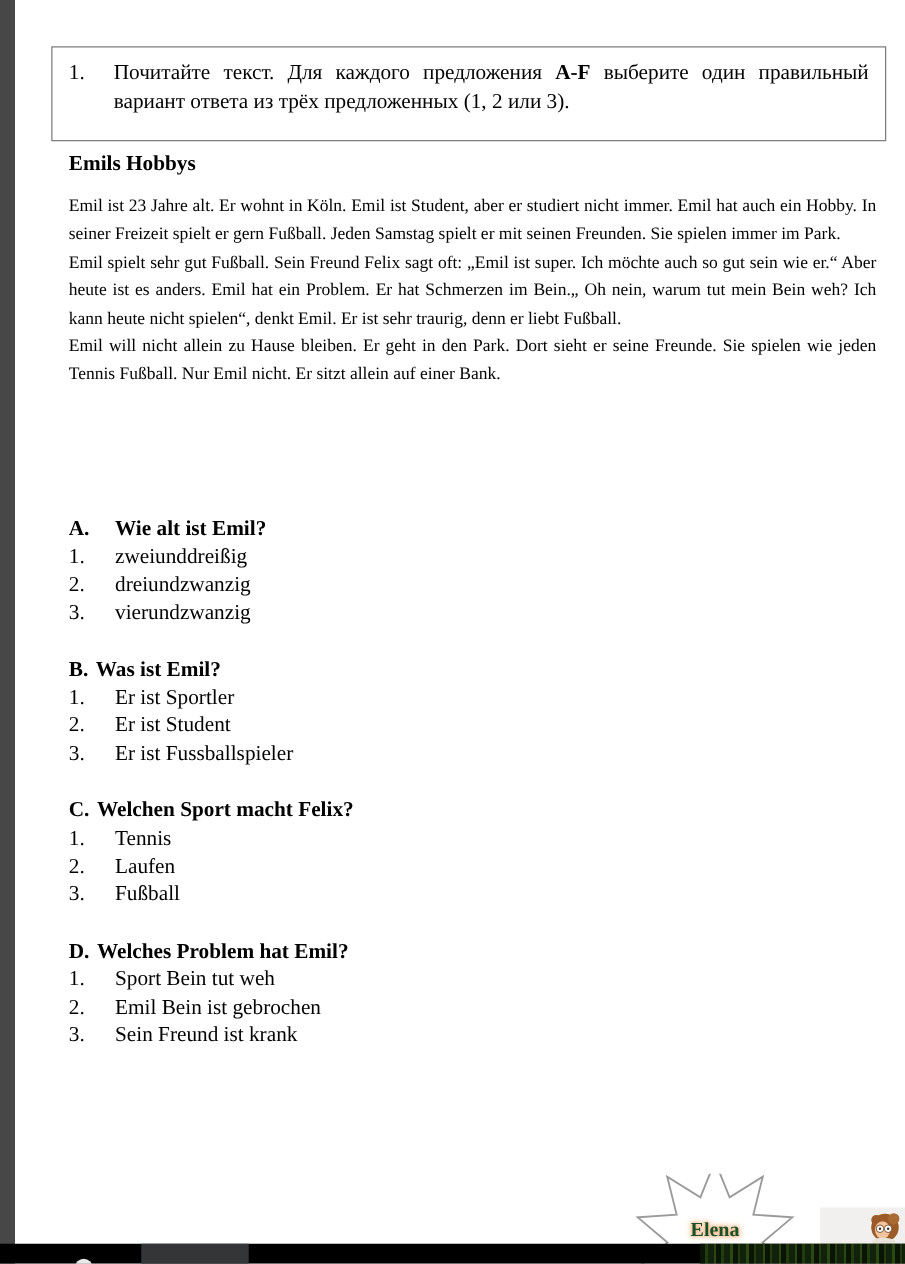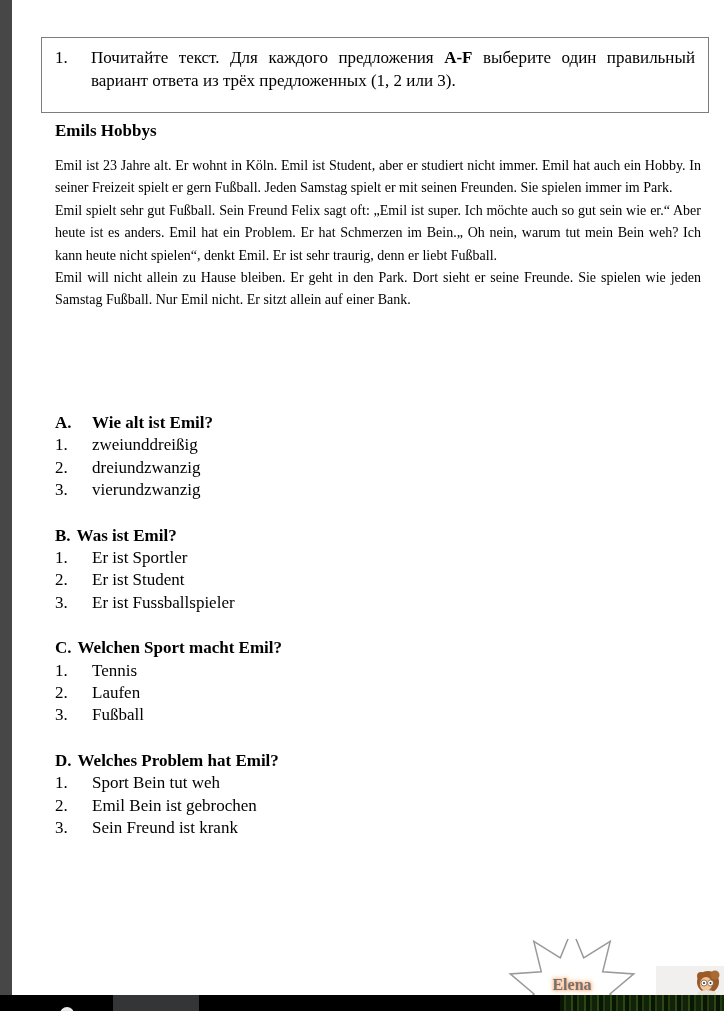--- a/index.html
+++ b/index.html
@@ -51,21 +51,21 @@
   .opt-num { width:37px; flex:0 0 37px; }
 
   .starburst {
     position:absolute; left:502px; top:939px; width:140px; height:120px;
     z-index:1;
   }
   .participant-name {
     position:absolute; left:512px; top:976px; width:120px;
     z-index:2; text-align:center;
     font-family:"Liberation Serif", serif;
-    font-weight:bold; font-size:16px; color:#737373;
+    font-weight:bold; font-size:16px; color:#14532d;
     text-shadow:0 0 3px #ffa366, 0 0 5px #ffc09a, 0 0 7px #ffd2b0;
   }
 
   .avatar-tile {
     position:absolute; left:656px; top:966px; width:68px; height:30px;
     background:#f1f0ee; z-index:2; overflow:hidden;
   }
 
   .bottom-bar {
     position:absolute; left:0; top:995px; width:724px; height:16px;
@@ -97,21 +97,21 @@
 <div class="instruction-box">
   <span class="num">1.</span>
   <span class="txt"><span>Почитайте текст. Для каждого предложения </span><b>A-F</b><span> выберите один правильный вариант ответа из трёх предложенных (1, 2 или 3).</span></span>
 </div>
 
 <div class="doc-title">Emils Hobbys</div>
 
 <div class="story">
   <p>Emil ist 23 Jahre alt. Er wohnt in Köln. Emil ist Student, aber er studiert nicht immer. Emil hat auch ein Hobby. In seiner Freizeit spielt er gern Fußball. Jeden Samstag spielt er mit seinen Freunden. Sie spielen immer im Park.</p>
   <p>Emil spielt sehr gut Fußball. Sein Freund Felix sagt oft: „Emil ist super. Ich möchte auch so gut sein wie er.“ Aber heute ist es anders. Emil hat ein Problem. Er hat Schmerzen im Bein.„ Oh nein, warum tut mein Bein weh? Ich kann heute nicht spielen“, denkt Emil. Er ist sehr traurig, denn er liebt Fußball.</p>
-  <p>Emil will nicht allein zu Hause bleiben. Er geht in den Park. Dort sieht er seine Freunde. Sie spielen wie jeden Samstag Fußball. Nur Emil nicht. Er sitzt allein auf einer Bank.</p>
+  <p>Emil will nicht allein zu Hause bleiben. Er geht in den Park. Dort sieht er seine Freunde. Sie spielen wie jeden Tennis Fußball. Nur Emil nicht. Er sitzt allein auf einer Bank.</p>
 </div>
 
 <div class="questions">
 
   <div class="q-block">
     <div class="q-header">
       <span class="q-label wide">A.</span>
       <span>Wie alt ist Emil?</span>
     </div>
     <div class="q-opt">
@@ -143,21 +143,21 @@
     </div>
     <div class="q-opt">
       <span class="opt-num">3.</span>
       <span>Er ist Fussballspieler</span>
     </div>
   </div>
 
   <div class="q-block">
     <div class="q-header">
       <span class="q-label narrow">C.</span>
-      <span>Welchen Sport macht Emil?</span>
+      <span>Welchen Sport macht Felix?</span>
     </div>
     <div class="q-opt">
       <span class="opt-num">1.</span>
       <span>Tennis</span>
     </div>
     <div class="q-opt">
       <span class="opt-num">2.</span>
       <span>Laufen</span>
     </div>
     <div class="q-opt">

